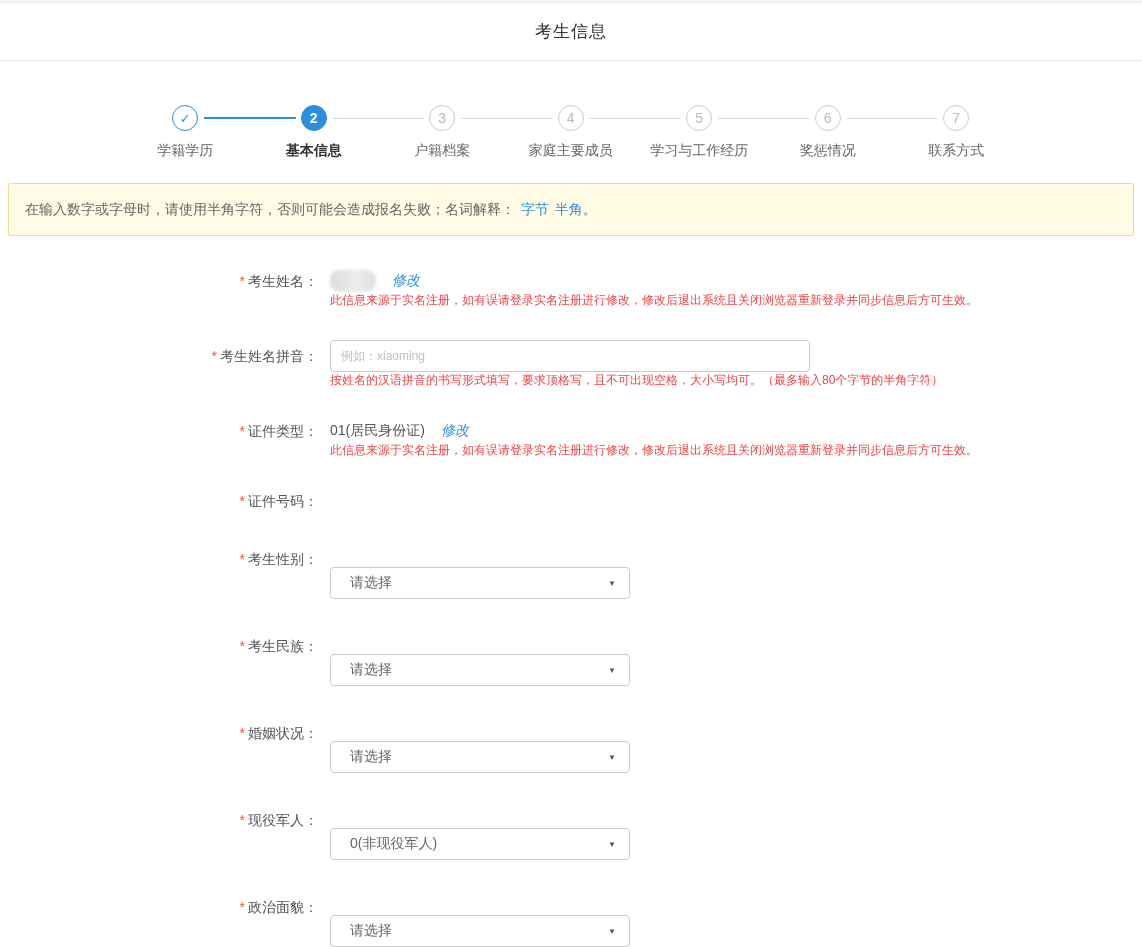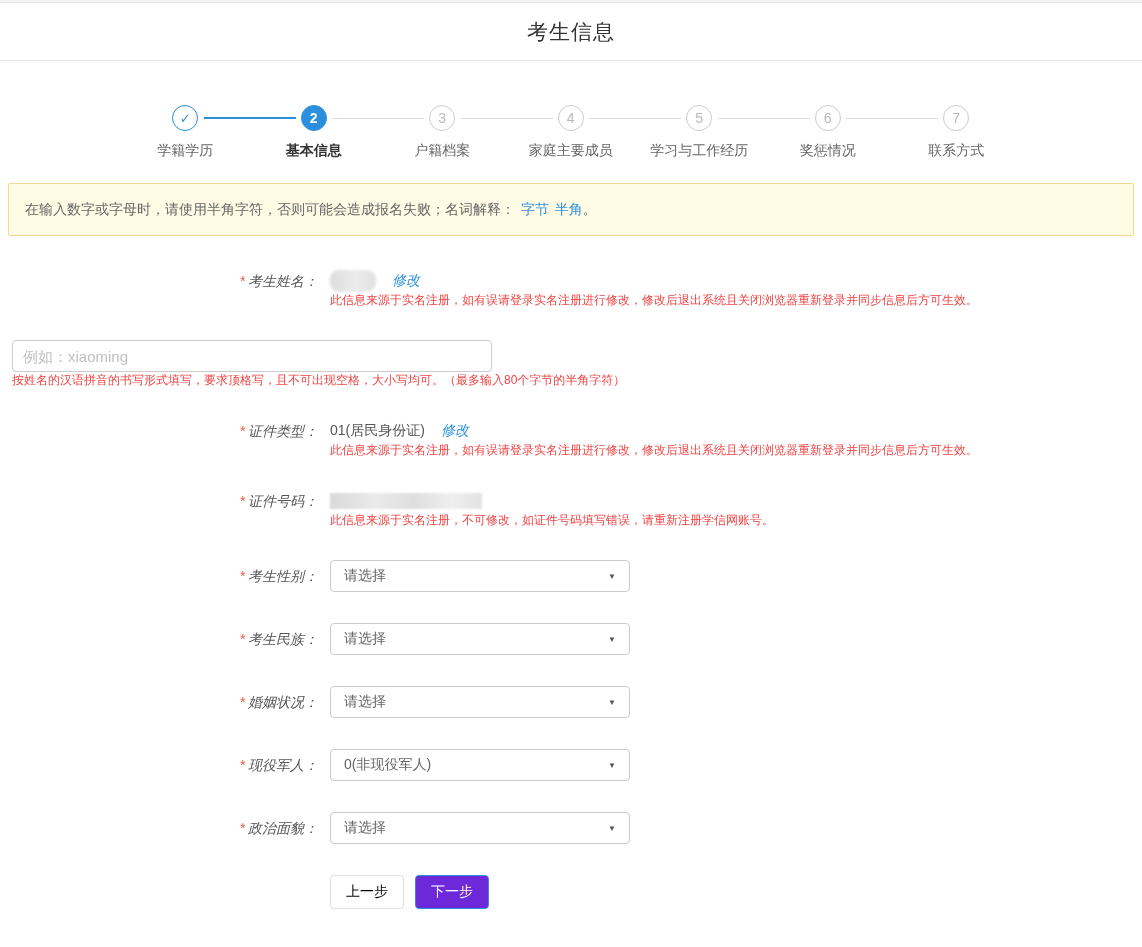--- a/index.html
+++ b/index.html
@@ -6,21 +6,21 @@
   html,body { background:#fff; }
   body {
     width:1142px; height:947px; position:relative; overflow:hidden;
     font-family:"Liberation Sans","DejaVu Sans",sans-serif;
     -webkit-font-smoothing:antialiased;
   }
   .top-line { height:3px; background:#f4f4f4; border-bottom:1px solid #e7e7e7; }
 
   
   .header { height:58px; border-bottom:1px solid #e8e8e8; display:flex; align-items:center; justify-content:center; }
-  .page-title { font-size:21px; color:#333; letter-spacing:1px; }
+  .page-title { font-size:17px; color:#333; letter-spacing:1px; }
 
   
   .stepper { width:900px; margin:44px auto 0; display:flex; }
   .step { width:128.5px; position:relative; }
   .step-circle {
     width:26px; height:26px; border-radius:50%; border:1px solid #ccc;
     margin:0 auto; display:flex; align-items:center; justify-content:center;
     font-size:14px; color:#b9b9b9; background:#fff;
   }
   .step.done .step-circle { border-color:#2b8fdd; color:#2b8fdd; font-size:13px; }
@@ -36,21 +36,21 @@
     padding:16px 16px; font-size:14px; color:#666; line-height:19px;
   }
   .notice a, .link { color:#2b8fdd; text-decoration:none; cursor:pointer; }
   .notice .nlink { margin-left:2px; }
 
   
   .form { margin-top:34px; }
   .row { display:flex; margin-bottom:31px; }
   .row-label {
     width:318px; flex-shrink:0; text-align:right; font-size:14px; color:#555;
-    line-height:22px; white-space:nowrap;font-style:italic;
+    line-height:22px; white-space:nowrap;
   }
   .row.ctl .row-label { line-height:32px; }
   .asterisk { color:#f0583c; margin-right:3px; font-size:14px; }
   .row-content { margin-left:12px; }
   .value-line { display:flex; align-items:center; height:22px; }
   .row.ctl .value-line { height:32px; }
   .static-value { font-size:14px; color:#555; }
   .modify-link { font-size:14px; margin-left:16px;font-style:italic; }
   .helper { margin-top:0; font-size:12px; color:#ef4444; line-height:17px; }
 
@@ -60,29 +60,29 @@
     filter:blur(1.5px);
   }
   .redacted-id {
     width:152px; height:16px;
     background:linear-gradient(90deg,#d9d9d9,#eaeaea 30%,#dedede 55%,#efefef 80%,#e3e3e3);
     filter:blur(1.2px);
   }
 
   .text-input {
     width:480px; height:32px; border:1px solid #ccc; border-radius:4px;
-    padding:0 10px; font-size:15px; color:#555; outline:none;
+    padding:0 10px; font-size:12px; color:#555; outline:none;
     font-family:"Liberation Sans","DejaVu Sans",sans-serif;
   }
   .text-input::placeholder { color:#c0c0c0; }
 
   .select {
     width:300px; height:32px; border:1px solid #ccc; border-radius:4px;
-    display:flex; align-items:center; padding:0 13px; font-size:14px; color:#666;
-    position:relative; background:#fff; cursor:pointer;
+    display:flex; align-items:center; padding:0 19px; font-size:14px; color:#666;
+    position:relative; background:#fff; cursor:pointer;margin-top:24px;
   }
   .caret { position:absolute; right:13px; top:50%; transform:translateY(-50%); font-size:8px; color:#555; }
 
   
   .actions { margin-left:330px; display:flex; }
   .btn { height:34px; border-radius:4px; font-size:14px; cursor:pointer;
     display:flex; align-items:center; justify-content:center;
     font-family:"Liberation Sans","DejaVu Sans",sans-serif; }
   .btn-prev { width:74px; background:#fff; border:1px solid #ddd; color:#000000; }
   .btn-next { width:74px; background:#6d28d9; border:1px solid #2b8fdd; color:#fff; margin-left:11px; }
@@ -146,20 +146,21 @@
     <div class="row-content">
       <div class="value-line">
         <div class="redacted-name"></div>
         <a class="link modify-link">修改</a>
       </div>
       <div class="helper">此信息来源于实名注册，如有误请登录实名注册进行修改，修改后退出系统且关闭浏览器重新登录并同步信息后方可生效。</div>
     </div>
   </div>
 
   <div class="row ctl">
+    <div class="row-label"><span class="asterisk">*</span><span>考生姓名拼音：</span></div>
     <div class="row-content">
       <div class="value-line">
         <input class="text-input" type="text" placeholder="例如：xiaoming" style="">
       </div>
       <div class="helper">按姓名的汉语拼音的书写形式填写，要求顶格写，且不可出现空格，大小写均可。（最多输入80个字节的半角字符）</div>
     </div>
   </div>
 
   <div class="row">
     <div class="row-label"><span class="asterisk">*</span><span>证件类型：</span></div>
@@ -167,26 +168,20 @@
       <div class="value-line">
         <span class="static-value">01(居民身份证)</span>
         <a class="link modify-link">修改</a>
       </div>
       <div class="helper">此信息来源于实名注册，如有误请登录实名注册进行修改，修改后退出系统且关闭浏览器重新登录并同步信息后方可生效。</div>
     </div>
   </div>
 
   <div class="row">
     <div class="row-label"><span class="asterisk">*</span><span>证件号码：</span></div>
-    <div class="row-content">
-      <div class="value-line">
-        <div class="redacted-id"></div>
-      </div>
-      <div class="helper">此信息来源于实名注册，不可修改，如证件号码填写错误，请重新注册学信网账号。</div>
-    </div>
   </div>
 
   <div class="row ctl">
     <div class="row-label"><span class="asterisk">*</span><span>考生性别：</span></div>
     <div class="row-content">
       <div class="select">
         <span>请选择</span>
         <span class="caret">▼</span>
       </div>
     </div>

